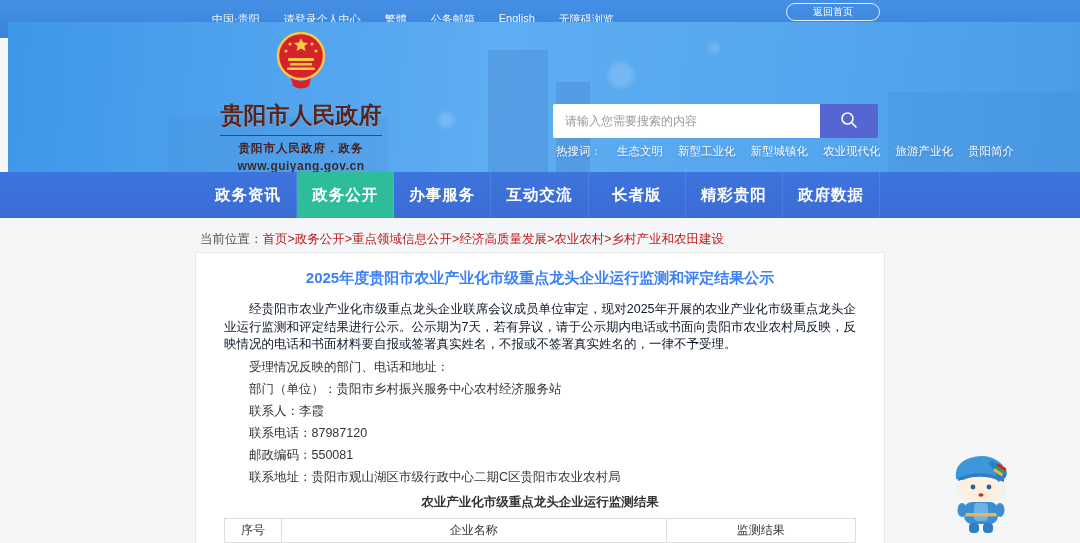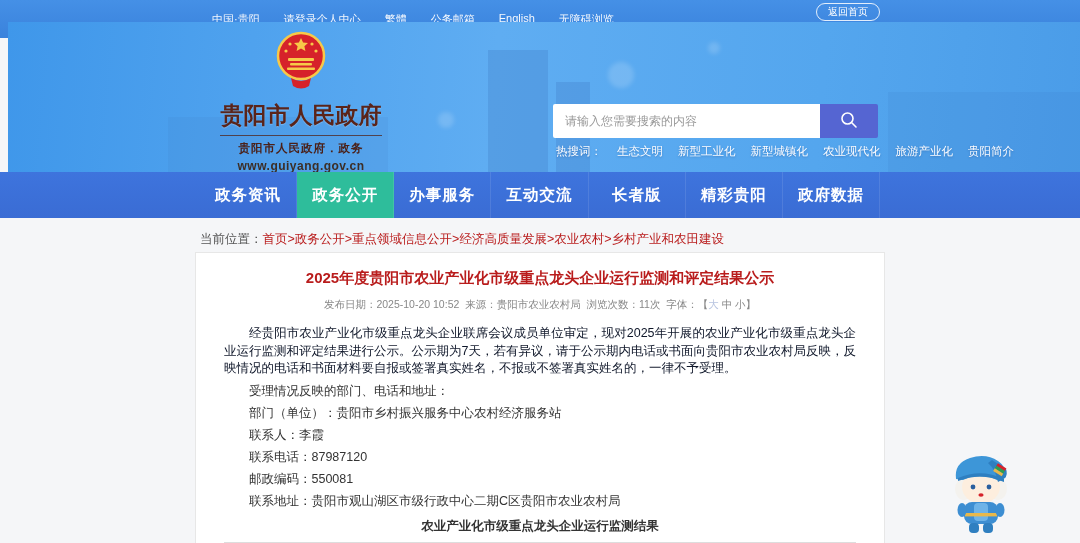--- a/index.html
+++ b/index.html
@@ -12,21 +12,21 @@
   .topbar {
     position:absolute; left:0; top:0; width:1080px; height:38px;
     background:linear-gradient(180deg,#4590e6,#3a82dc);
     display:flex; align-items:center; font-size:11px; color:rgba(255,255,255,.95);
   }
   .topbar-links { display:flex; gap:24px; margin-left:212px; }
   .topbar-links span { cursor:pointer; white-space:nowrap; }
   .home-btn {
     position:absolute; right:200px; top:3px; font-size:10px; color:#fff;
     border:1px solid rgba(255,255,255,.85); border-radius:9px;
-    padding:1px 11px; cursor:pointer; background:transparent;
+    padding:1px 26px; cursor:pointer; background:transparent;
   }
   
   .banner {
     position:absolute; left:0; top:22px; width:1080px; height:150px;
     background:linear-gradient(95deg,#3f97ea 0%,#5fadf2 45%,#54a6ee 75%,#4a9ce8 100%);
     overflow:hidden;
     margin-left:8px;
   }
   .bld { position:absolute; background:rgba(60,120,195,.28); }
   .bokeh { position:absolute; border-radius:50%; background:rgba(255,255,255,.16); filter:blur(2px); }
@@ -63,21 +63,21 @@
   }
   .nav-item.active { background:#2ebd9b; }
   
   .breadcrumb-row { position:absolute; left:200px; top:231px; font-size:12.5px; color:#555; }
   .breadcrumb-row .crumb-path { color:#b91c1c; cursor:pointer; }
   
   .card {
     position:absolute; left:195px; top:252px; width:690px; height:340px;
     background:#fff; border:1px solid #e7e7e7; padding:0 28px;
   }
-  .art-title { margin-top:16px; text-align:center; font-size:15px; font-weight:bold; color:#b91c1c; }
+  .art-title { margin-top:16px; text-align:center; font-size:15px; font-weight:bold; color:#3b82f6; }
   .art-meta { margin-top:10px; text-align:center; font-size:10.5px; color:#999; white-space:nowrap; }
   .art-meta b { font-weight:normal; color:#888; }
   .fs-big { color:#b8c4e0; }
   .fs-mid,.fs-small { color:#888; cursor:pointer; }
   .fs-big { cursor:pointer; }
   .art-intro { margin-top:13px; font-size:12.5px; line-height:17.5px; color:#0f172a;
                text-indent:2em; text-align:justify; }
   .art-lines { margin-top:4px; }
   .art-lines p { font-size:12.5px; color:#333; text-indent:2em; margin-top:5.5px; line-height:12.5px; padding:2px 0; }
   .tbl-caption { margin-top:8px; text-align:center; font-size:12.5px; font-weight:bold; color:#333; }
@@ -172,26 +172,20 @@
       <div class="nav-item">政府数据</div>
     </div>
 </div>
 
 <div class="breadcrumb-row">
   <span>当前位置：</span><span class="crumb-path">首页&gt;政务公开&gt;重点领域信息公开&gt;经济高质量发展&gt;农业农村&gt;乡村产业和农田建设</span>
 </div>
 
 <div class="card">
   <div class="art-title">2025年度贵阳市农业产业化市级重点龙头企业运行监测和评定结果公示</div>
-  <div class="art-meta">
-    <b>发布日期：2025-10-20 10:52</b>&nbsp;
-    <b>来源：贵阳市农业农村局</b>&nbsp;
-    <b>浏览次数：11次</b>&nbsp;
-    <b>字体：【</b><span class="fs-big">大</span>&nbsp;<span class="fs-mid">中</span>&nbsp;<span class="fs-small">小</span><b>】</b>
-  </div>
   <p class="art-intro">经贵阳市农业产业化市级重点龙头企业联席会议成员单位审定，现对2025年开展的农业产业化市级重点龙头企业运行监测和评定结果进行公示。公示期为7天，若有异议，请于公示期内电话或书面向贵阳市农业农村局反映，反映情况的电话和书面材料要自报或签署真实姓名，不报或不签署真实姓名的，一律不予受理。</p>
   <div class="art-lines" id="art-lines">
       <p>受理情况反映的部门、电话和地址：</p>
       <p>部门（单位）：贵阳市乡村振兴服务中心农村经济服务站</p>
       <p>联系人：李霞</p>
       <p>联系电话：87987120</p>
       <p>邮政编码：550081</p>
       <p>联系地址：贵阳市观山湖区市级行政中心二期C区贵阳市农业农村局</p>
     </div>
   <div class="tbl-caption">农业产业化市级重点龙头企业运行监测结果</div>

